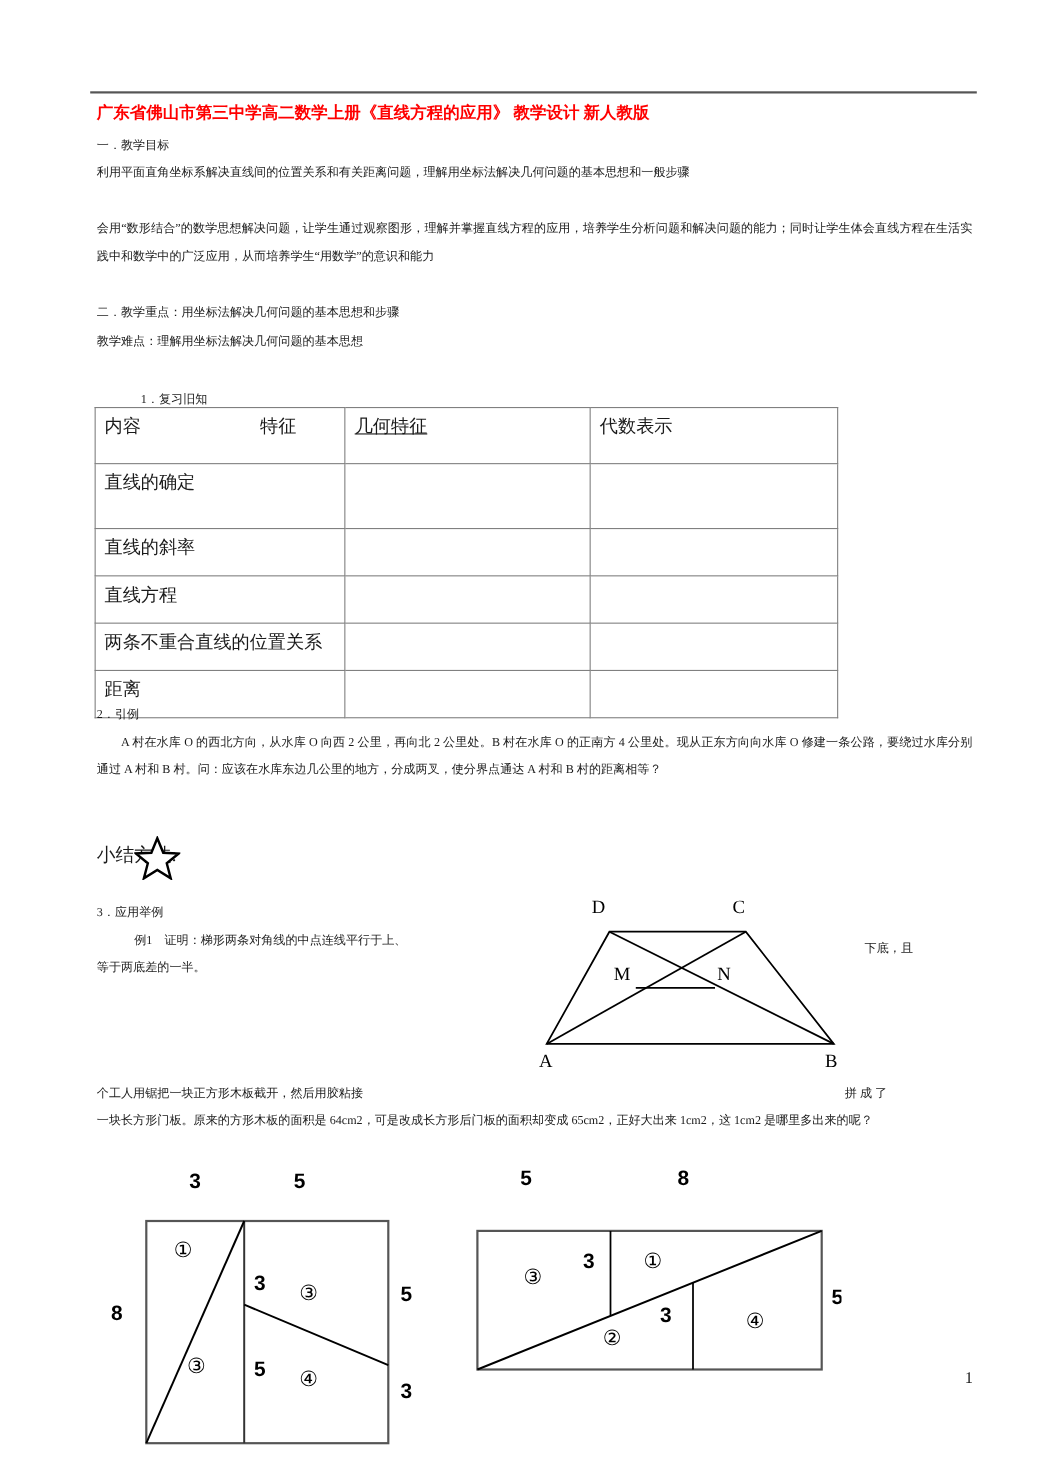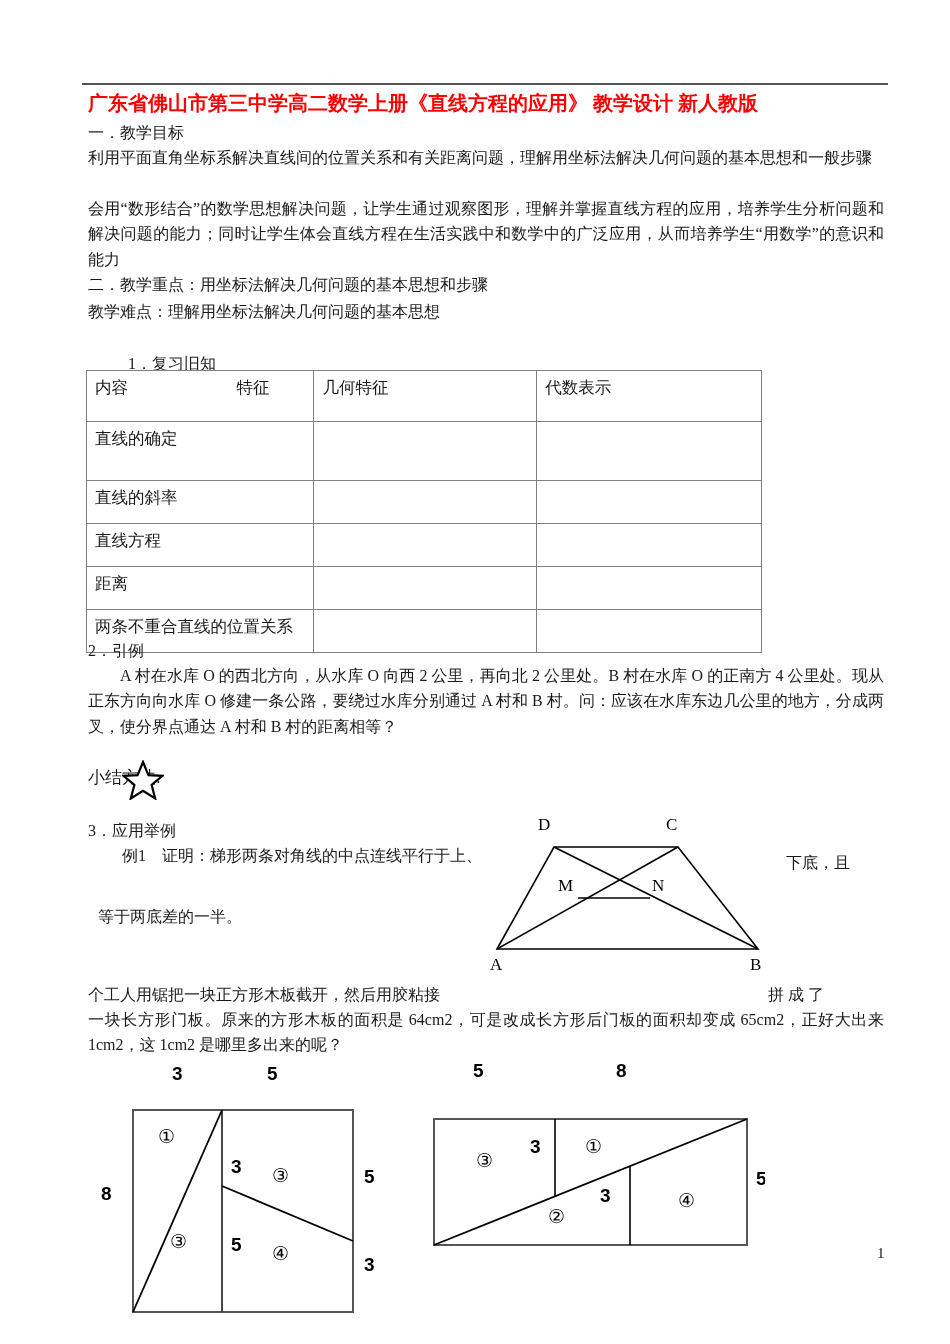--- a/index.html
+++ b/index.html
@@ -25,31 +25,31 @@
     width: 806px;
     height: 2px;
     background: #555555;
   }
   .doc-title {
     position: absolute;
     left: 88px;
     top: 90px;
     width: 820px;
     color: #ff0000;
-    font-size: 20px;
+    font-size: 15px;
     font-weight: bold;
     letter-spacing: 0px;
     line-height: 26px;
     white-space: nowrap;
   }
   .body-text {
     position: absolute;
     left: 88px;
     width: 796px;
-    font-size: 16px;
+    font-size: 11px;
     line-height: 25.4px;
     color: #1a1a1a;
     text-align: justify;
     text-justify: inter-character;
   }
   .nowrapline {
     white-space: nowrap;
   }
   .indent2 {
     text-indent: 2em;
@@ -63,21 +63,21 @@
     border-collapse: collapse;
     font-size: 16.5px;
     color: #1a1a1a;
   }
   .review-table td {
     border: 1px solid #808080;
     padding: 6px 8px 6px 8px;
     vertical-align: top;
   }
   .review-table .c1 { width: 224px; }
-  .review-table .c2 { width: 224px; }
+  .review-table .c2 { width: 224px; text-decoration: underline; }
   .review-table .c3 { width: 226px; }
   .review-table tr.head td { height: 38px; border-radius: 20px; }
   .review-table tr.r1 td { height: 46px; }
   .review-table tr.rn td { height: 30px; margin-left: 36px; }
   .hdr-inner {
     display: flex;
     justify-content: space-between;
     padding-right: 36px;
   }
   
@@ -152,26 +152,26 @@
       <td class="c1">直线的斜率</td>
       <td class="c2"></td>
       <td class="c3"></td>
     </tr>
     <tr class="rn">
       <td class="c1">直线方程</td>
       <td class="c2"></td>
       <td class="c3"></td>
     </tr>
     <tr class="rn">
+      <td class="c1">两条不重合直线的位置关系</td>
+      <td class="c2"></td>
+      <td class="c3"></td>
+    </tr>
+    <tr class="rn">
       <td class="c1">距离</td>
-      <td class="c2"></td>
-      <td class="c3"></td>
-    </tr>
-    <tr class="rn">
-      <td class="c1">两条不重合直线的位置关系</td>
       <td class="c2"></td>
       <td class="c3"></td>
     </tr>
   </tbody>
     </table>
 
   <div class="body-text nowrapline" style="top:638px;">2．引例</div>
 
   <div class="body-text indent2" style="top:663px;">A 村在水库 O 的西北方向，从水库 O 向西 2 公里，再向北 2 公里处。B 村在水库 O 的正南方 4 公里处。现从正东方向向水库 O 修建一条公路，要绕过水库分别通过 A 村和 B 村。问：应该在水库东边几公里的地方，分成两叉，使分界点通达 A 村和 B 村的距离相等？</div>
 
@@ -180,21 +180,21 @@
   <svg class="star-overlay" viewBox="0 0 42 40">
     <polygon points="21,2 26.4,15.2 40.5,15.9 29.6,24.8 33.2,38.5 21,30.8 8.8,38.5 12.4,24.8 1.5,15.9 15.6,15.2" fill="#ffffff" stroke="#000000" stroke-width="2.2" stroke-linejoin="miter"></polygon>
   </svg>
 
   <div class="body-text nowrapline" style="top:818px;">3．应用举例</div>
 
   <div class="body-text nowrapline" style="top:843px; width:480px;margin-left:34px;">例1　证明：梯形两条对角线的中点连线平行于上、</div>
 
   <div class="body-text nowrapline" style="left:786px; top:850px; width:140px;">下底，且</div>
 
-  <div class="body-text nowrapline" style="top:904px; width:480px;margin-left:10px;">等于两底差的一半。</div>
+  <div class="body-text nowrapline" style="top:868px; width:480px;">等于两底差的一半。</div>
 
   <div class="fig" style="left:470px; top:812px;">
     <svg width="330" height="175" viewBox="0 0 330 175">
 
       <polygon points="27,137 288,137 208,35 84,35" fill="none" stroke="#000000" stroke-width="1.6"></polygon>
 
       <line x1="27" y1="137" x2="208" y2="35" stroke="#000000" stroke-width="1.6"></line>
       <line x1="288" y1="137" x2="84" y2="35" stroke="#000000" stroke-width="1.6"></line>
 
       <line x1="108" y1="86" x2="180" y2="86" stroke="#000000" stroke-width="1.6"></line>

